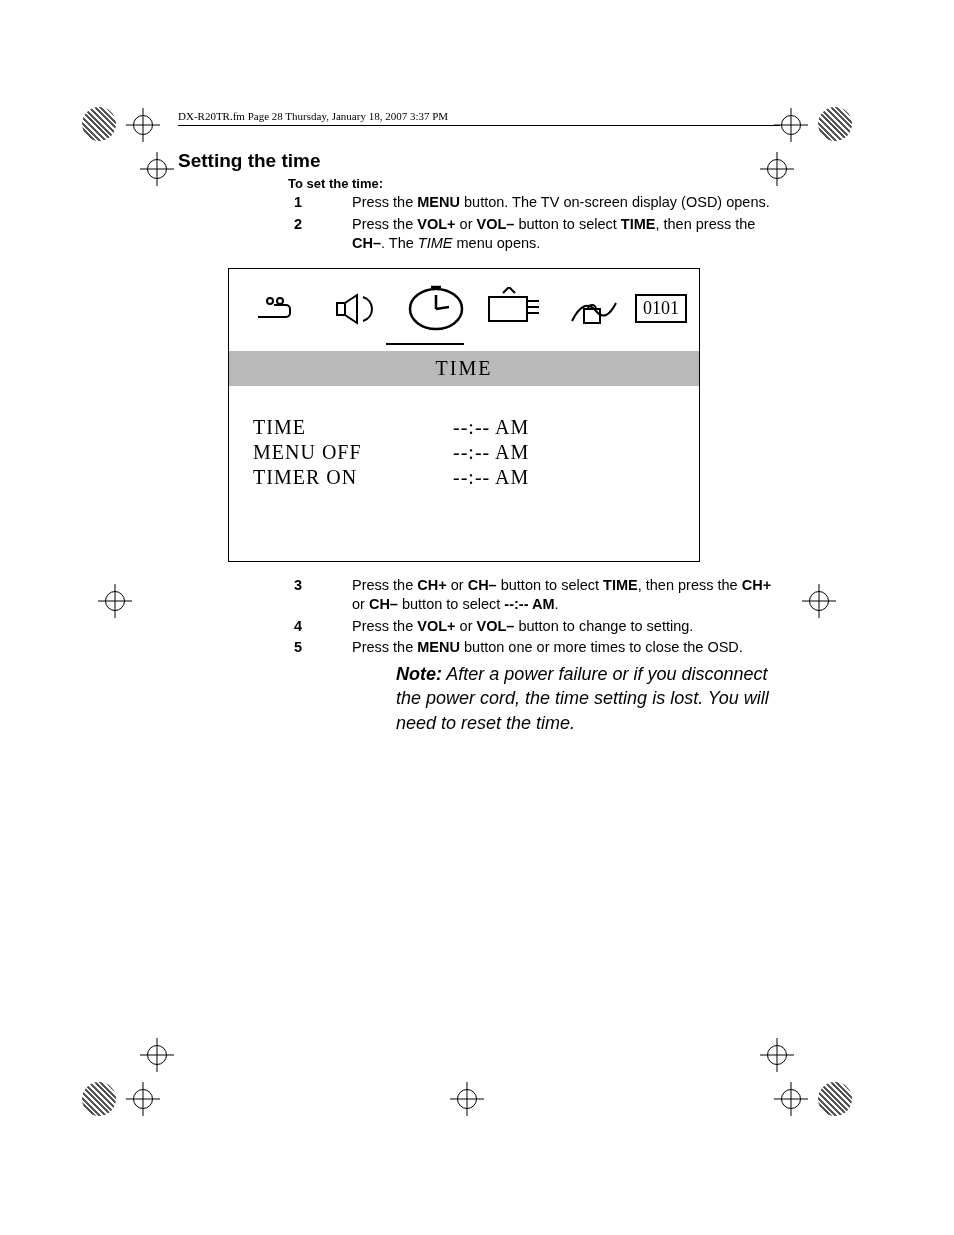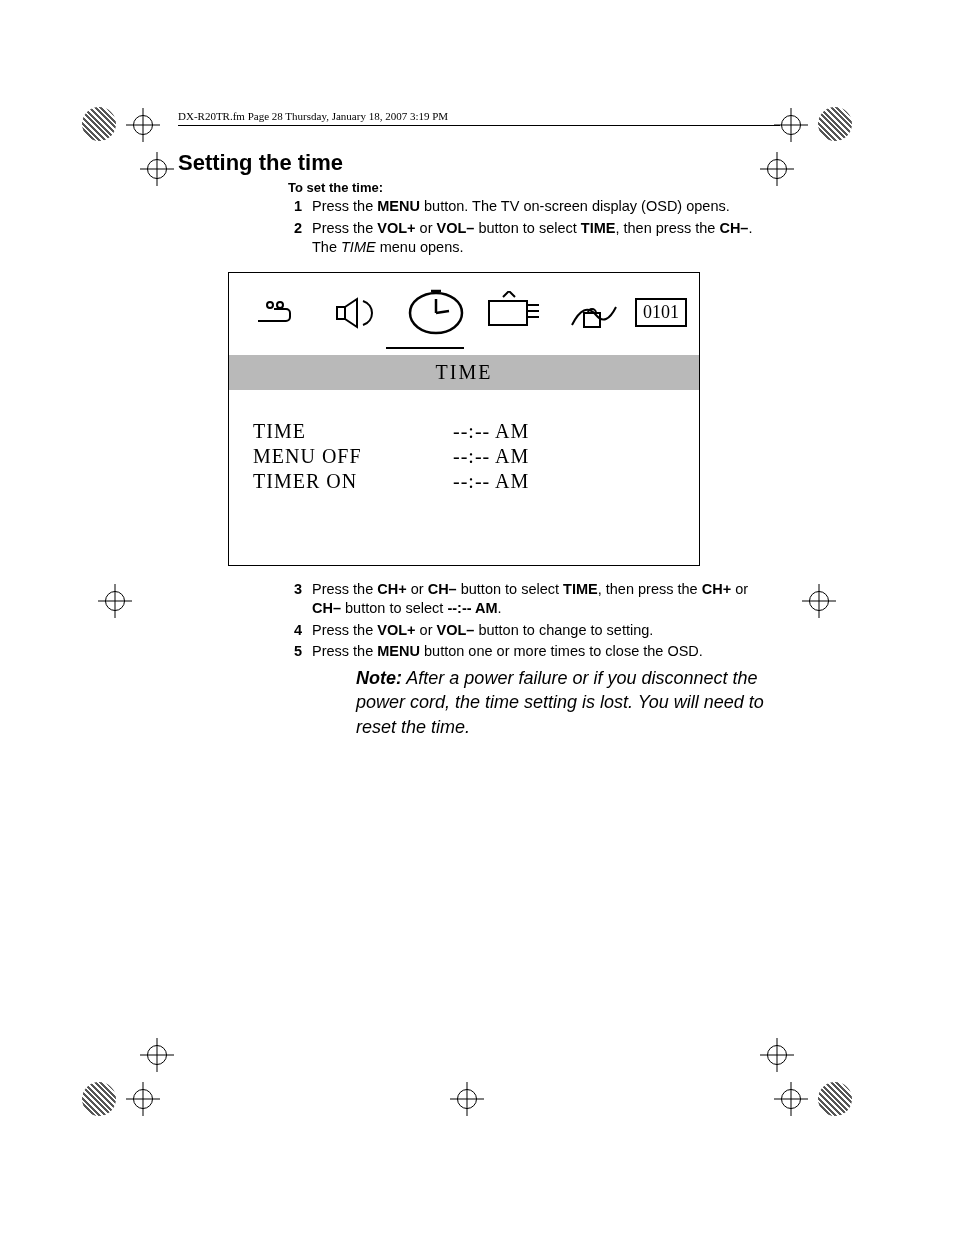--- a/index.html
+++ b/index.html
@@ -75,21 +75,21 @@
     right: 0; top: 2px;
     font-style: italic;
     font-size: 16px;
   }
   .header-sweep {
     position: absolute;
     left: 30px; right: 90px; top: 0; bottom: 8px;
   }
 
   h2.section-title {
-    font-size: 22px;
+    font-size: 19px;
     font-weight: 700;
     margin: 10px 0 4px 0;
   }
 
   .intro-strong {
     font-weight: 700;
     font-size: 13px;
     margin-left: 110px;
   }
 
@@ -104,21 +104,21 @@
     line-height: 1.35;
     margin: 2px 0;
   }
   ol.steps > li .num {
     width: 34px;
     text-align: right;
     font-weight: 700;
     padding-right: 10px;
     flex-shrink: 0;
   }
-  ol.steps > li .body { flex: 1; }
+  ol.steps > li .body { flex: 1; margin-left: 40px; }
   .indent-block { margin-left: 90px; }
 
   .note {
     font-style: italic;
     font-size: 18px;
     margin-left: 44px;
     margin-top: 4px;
     line-height: 1.35;
   }
   .note b { font-style: italic; font-weight: 700; }
@@ -205,21 +205,21 @@
   </div>
 <div class="regmark" style="left:760px; top:1038px;">
     <span class="c"></span>
   </div>
 <div class="regmark" style="left:450px; top:1082px;">
     <span class="c"></span>
   </div>
 
 <div class="page-frame">
 
-  <div class="running-head">DX-R20TR.fm  Page 28  Thursday, January 18, 2007  3:19 PM</div>
+  <div class="running-head">DX-R20TR.fm  Page 28  Thursday, January 18, 2007  3:37 PM</div>
   <div class="running-rule"></div>
 
 
   <h2 class="section-title">Setting the time</h2>
 
   <div class="intro-strong">To set the time:</div>
 
   <div class="indent-block">
     <ol class="steps">
       <li>

